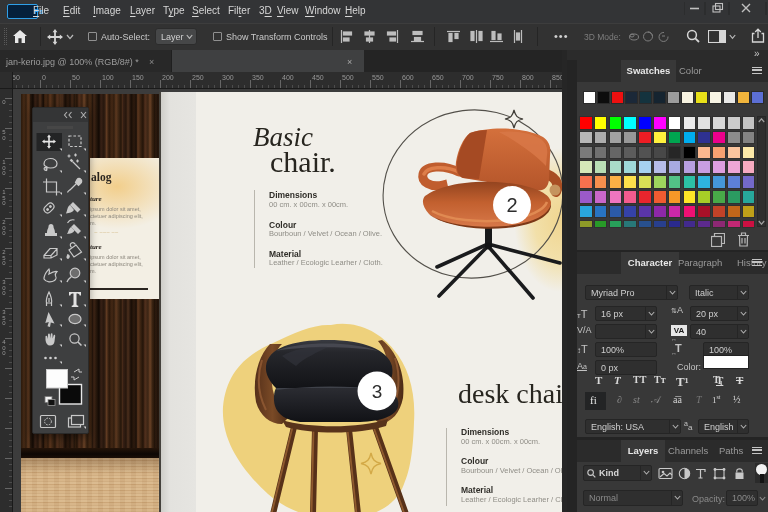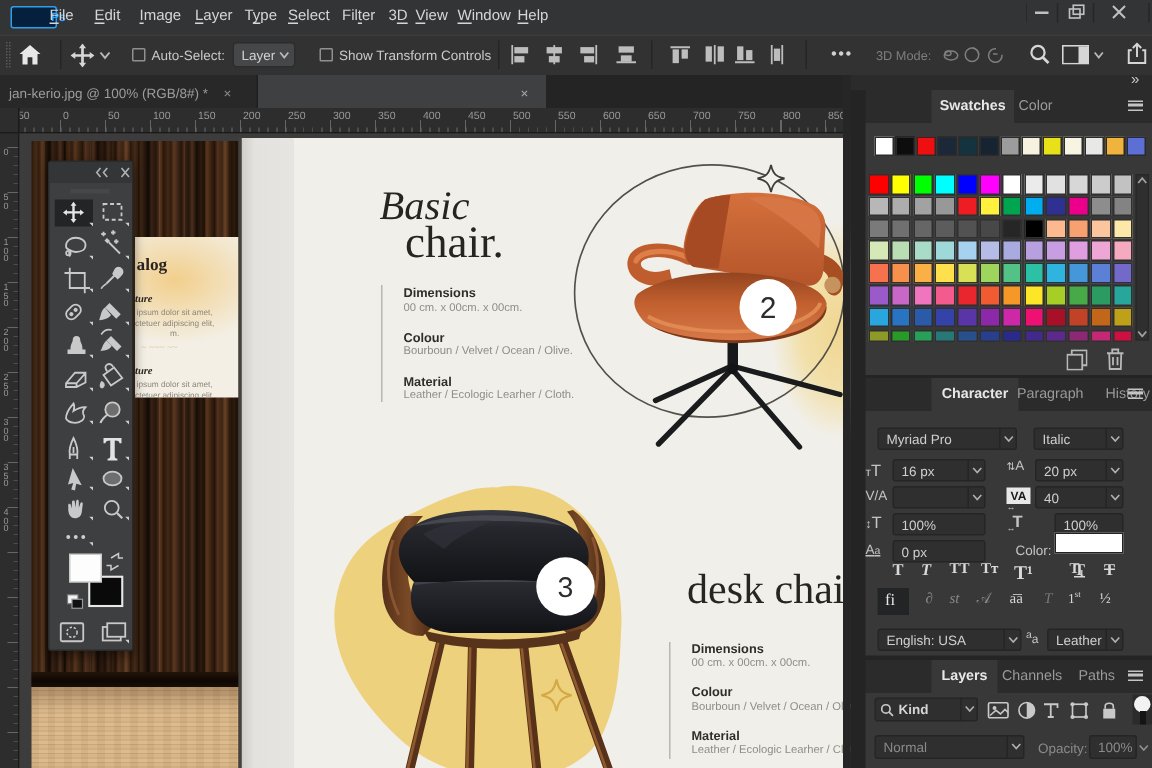--- a/index.html
+++ b/index.html
@@ -37,21 +37,21 @@
   #pasteboard{left:13px;top:89px;width:549px;height:423px;background:#3c3c3c;}
   #wood{left:21px;top:94px;width:138px;height:418px;
     background:
      repeating-linear-gradient(90deg,rgba(255,170,80,0.06) 0 9px,rgba(0,0,0,0.22) 9px 23px,rgba(255,150,60,0.05) 23px 31px),
      repeating-linear-gradient(90deg,#1d1007 0px,#3a2212 3px,#24150b 5px,#52311c 7px,#2b1a0e 10px,#170d06 12px,#47291a 14px,#2f1c10 17px,#613c24 19px,#21130a 22px);}
   #baseboard{left:21px;top:448px;width:138px;height:10px;background:linear-gradient(180deg,#241409,#0d0704 60%,#1a0e06);}
   #floor{left:21px;top:458px;width:138px;height:54px;
     background:linear-gradient(180deg,rgba(70,44,22,0.30),rgba(0,0,0,0) 30%),
      repeating-linear-gradient(90deg,rgba(120,80,40,0.05) 0 5px,rgba(255,240,210,0.05) 5px 11px),
      repeating-linear-gradient(0deg,#cfab7e 0 1px,#d6b386 1px 3px,#c9a273 3px 4px,#d9b88c 4px 6px);}
-  #card{left:90px;top:158px;width:69px;height:107px;background:#f3efe4;overflow:hidden;text-align:center;}
+  #card{left:90px;top:158px;width:69px;height:141px;background:#f3efe4;overflow:hidden;}
   #cardglow{left:-38px;top:-14px;width:130px;height:85px;background:radial-gradient(closest-side,rgba(242,203,130,0.9),rgba(243,222,173,0.0));}
   .cardh{font-family:"Liberation Serif",serif;color:#2a2520;}
   .cardt{font-size:5.5px;color:#8d887e;line-height:7px;}
   #pillar{left:159px;top:92px;width:37px;height:420px;background:linear-gradient(90deg,#cfcec9,#e3e2de 25%,#e6e5e1);border-left:2px solid #45423c;}
   #poster{left:196px;top:92px;width:366px;height:420px;background:#f1efe9;}
   .serifb{font-family:"Liberation Serif",serif;color:#27251f;}
   .dimh{font-size:8.5px;font-weight:bold;color:#302e29;letter-spacing:0px;}
   .dimv{font-size:7.5px;color:#8f8d86;}
   .vline{width:1px;background:#b9b6ad;}
   
@@ -675,21 +675,21 @@
 <div class="txt" style="left:145px;top:344px;font-size:9px;color:#d6d6d6;font-style:normal;font-family:'Liberation Serif',serif;">1<span style="vertical-align:super;font-size:6px;">st</span></div>
 <div class="txt" style="left:166px;top:344px;font-size:10px;color:#d6d6d6;font-style:normal;font-family:'Liberation Serif',serif;">½</div>
 <div class="inbox" style="left:18px;top:369px;width:96px;height:15px;"></div>
       <div class="txt" style="left:24px;top:372px;font-size:9px;color:#cfcfcf;">English: USA</div>
       <div style="left:102px;top:369px;width:1px;height:15px;background:#252525;"></div>
       <svg style="left:105px;top:374px;" width="7" height="5" viewBox="0 0 7 5">
         <path d="M0.8 1 L3.5 4 L6.2 1" fill="none" stroke="#b0b0b0" stroke-width="1.1"></path>
       </svg>
 <div class="txt" style="left:117px;top:370px;font-size:8px;color:#c4c4c4;"><span style="position:static;vertical-align:super;font-size:7px;">a</span>a</div>
 <div class="inbox" style="left:131px;top:369px;width:51px;height:15px;"></div>
-      <div class="txt" style="left:137px;top:372px;font-size:9px;color:#cfcfcf;">Leather</div>
+      <div class="txt" style="left:137px;top:372px;font-size:9px;color:#cfcfcf;">English</div>
       <div style="left:170px;top:369px;width:1px;height:15px;background:#252525;"></div>
       <svg style="left:173px;top:374px;" width="7" height="5" viewBox="0 0 7 5">
         <path d="M0.8 1 L3.5 4 L6.2 1" fill="none" stroke="#b0b0b0" stroke-width="1.1"></path>
       </svg>
 <div class="ptabbar" style="top:390px;"></div>
 <div class="ptab ptabon txt" style="left:10px;top:390px;width:44px;text-align:center;">Layers</div>
 <div class="ptab ptaboff txt" style="left:57px;top:390px;">Channels</div>
 <div class="ptab ptaboff txt" style="left:108px;top:390px;">Paths</div>
 <div class="burger" style="top:397px;"></div>
 <div class="panel" style="top:412px;height:50px;"></div>

